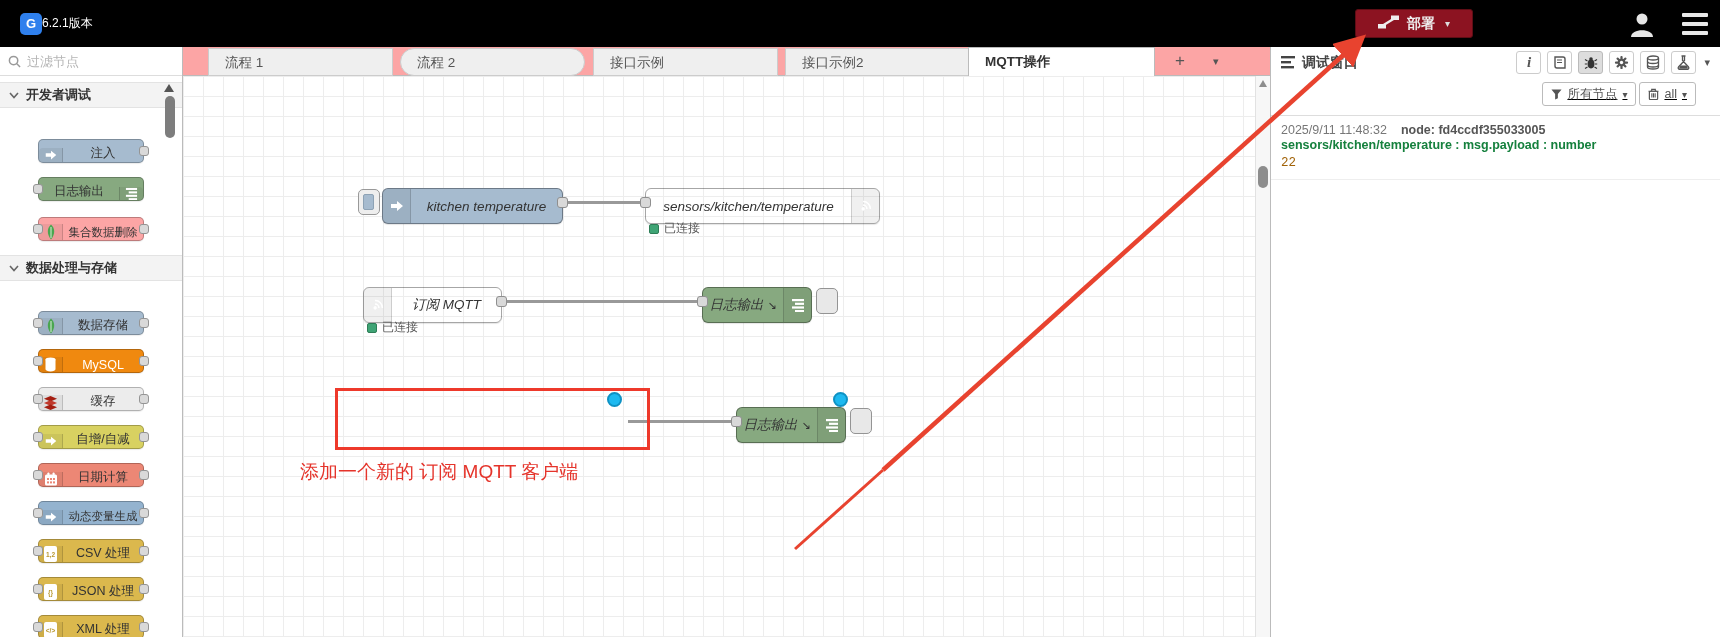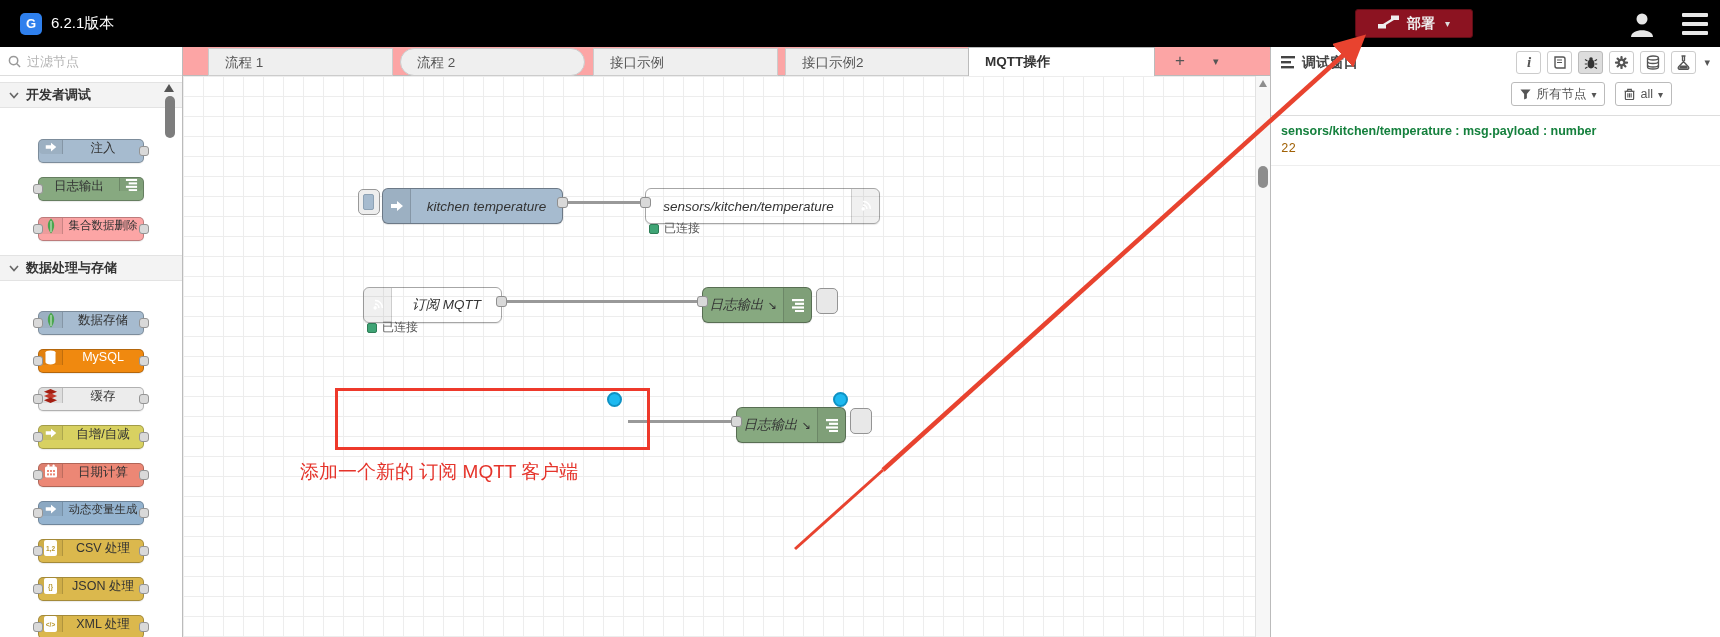--- a/index.html
+++ b/index.html
@@ -2,38 +2,38 @@
 <html><head>
 <meta charset="utf-8">
 <style>
   * { margin:0; padding:0; box-sizing:border-box; }
   html,body { width:1720px; height:637px; overflow:hidden; font-family:"Liberation Sans","DejaVu Sans",sans-serif; }
   #app { position:relative; width:1720px; height:637px; background:#fff; overflow:hidden; }
 
   
   .hdr { position:absolute; left:0; top:0; width:1720px; height:47px; background:#000; display:flex; align-items:center; padding-left:20px; z-index:5; }
   .logo { width:22px; height:22px; border-radius:5px; background:#2f80ed; color:#fff; font-weight:bold; font-size:13px; display:flex; align-items:center; justify-content:center; }
-  .hdr-title { color:#fff; font-size:15px; margin-left:9px; }
+  .hdr-title { color:#fff; font-size:12px; }
   .deploy-btn { position:absolute; left:1355px; top:9px; width:118px; height:29px; background:#8c1321; border:1px solid #5f0d15; border-radius:3px; display:flex; align-items:center; justify-content:center; gap:8px; color:#eee; font-size:14px; font-weight:bold; cursor:pointer; }
   .deploy-caret { font-size:10px; color:#ddd; margin-left:2px; }
   .user-btn { position:absolute; left:1628px; top:10px; width:28px; height:28px; }
   .menu-btn { position:absolute; left:1682px; top:13px; width:26px; height:22px; display:flex; flex-direction:column; justify-content:space-between; }
   .menu-btn div { height:4px; background:#e8e8e8; border-radius:1px; }
 
   
   .sidebar { position:absolute; left:0; top:47px; width:183px; bottom:0; background:#fff; border-right:1px solid #bbb; z-index:2; }
   .search-row { height:29px; border-bottom:1px solid #ddd; display:flex; align-items:center; padding-left:8px; gap:6px; background:#fff; }
   .search-row input { border:none; outline:none; font-size:13px; color:#555; width:130px; font-family:inherit; }
   .search-row input::placeholder { color:#b5b5b5; }
   .pal-cat { height:26px; background:#f3f3f3; border-top:1px solid #e3e3e3; border-bottom:1px solid #e3e3e3; display:flex; align-items:center; padding-left:9px; gap:7px; font-size:13px; font-weight:bold; color:#333; cursor:pointer; }
   .cat1 { margin-top:6px; }
   .cat2 { margin-top:9px; }
   .pal-group1 { padding-top:31px; }
   .pal-group2 { padding-top:30px; }
-  .pnode { position:relative; width:106px; height:24px; margin:0 auto 14px auto; border-radius:5px; border:1px solid rgba(0,0,0,.25); display:flex; align-items:flex-start; font-size:12.5px; color:#333; cursor:grab; box-shadow:0 1px 1px rgba(0,0,0,.08); }
+  .pnode { position:relative; width:106px; height:24px; margin:0 auto 14px auto; border-radius:5px; border:1px solid rgba(0,0,0,.25); display:flex; align-items:flex-end; font-size:12.5px; color:#333; cursor:grab; box-shadow:0 1px 1px rgba(0,0,0,.08); }
   .plabel { flex:1; display:flex; align-items:center; justify-content:center; white-space:nowrap; overflow:hidden; padding:0 3px; }
   .picon { width:24px; display:flex; align-items:center; justify-content:center; background:rgba(0,0,0,.06); }
   .picon.l { border-right:1px solid rgba(0,0,0,.15); border-radius:4px 0 0 4px; }
   .picon.r { border-left:1px solid rgba(0,0,0,.15); border-radius:0 4px 4px 0; }
   .pport { position:absolute; width:10px; height:10px; background:#d9d9d9; border:1px solid #949494; border-radius:3px; top:6px; }
   .pport.in { left:-6px; } .pport.out { right:-6px; }
   .c-inject { background:#a6bbcf; } .c-debug { background:#87a980; } .c-mongodel { background:#fca5a5;margin-top:16px; }
   .c-store { background:#a6bbcf; } .c-mysql { background:#f0890f; } .c-cache { background:#ececec; }
   .c-incr { background:#d8d161; } .c-date { background:#ec8775; } .c-dyn { background:#94b3cf; }
   .c-parser { background:#dbb84d; }
@@ -74,21 +74,21 @@
   .vscroll .thumb { position:absolute; left:2px; top:90px; width:10px; height:22px; background:#8d8d8d; border-radius:6px; }
 
   
   .dpanel { position:absolute; left:1270px; top:47px; width:450px; bottom:0; background:#fff; border-left:1px solid #bbb; z-index:2; }
   .dpanel-hdr { height:31px; display:flex; align-items:center; padding:0 10px; }
   .dpanel-title { font-size:14px; font-weight:bold; color:#444; margin-left:7px; }
   .dpanel-btns { margin-left:auto; display:flex; align-items:center; gap:6px; }
   .ibtn { width:25px; height:23px; border:1px solid #ccc; border-radius:3px; background:#fff; display:flex; align-items:center; justify-content:center; cursor:pointer; }
   .ibtn.active { background:#ddd; border-color:#bbb; }
   .panel-caret { font-size:11px; color:#555; margin-left:2px; cursor:pointer; }
-  .dpanel-toolbar { height:32px; display:flex; align-items:center; justify-content:flex-end; gap:10px; padding-right:48px; }
+  .dpanel-toolbar { height:32px; display:flex; align-items:center; justify-content:flex-end; gap:3px; padding-right:24px;text-decoration:underline; }
   .fbtn { height:24px; border:1px solid #bbb; border-radius:3px; background:#fff; display:flex; align-items:center; gap:5px; padding:0 8px; font-size:12.5px; color:#555; cursor:pointer; }
   .dlist { border-top:1px solid #ddd; margin-top:5px; }
   .dmsg { border-bottom:1px solid #eee; padding:7px 10px 9px 10px; font-size:12.5px; cursor:pointer; }
   .dmsg .meta { color:#777; }
   .dmsg .meta .nodeid { color:#555; font-weight:bold; margin-left:14px; }
   .dmsg .path { color:#15803d; font-weight:bold; margin-top:1px; }
   .dmsg .val { color:#a16207; font-family:"Liberation Mono","DejaVu Sans Mono",monospace; margin-top:4px; }
 
   
   .overlay { position:absolute; left:0; top:0; width:1720px; height:637px; z-index:50; pointer-events:none; }
@@ -484,20 +484,23 @@
             <rect x="1.5" y="3.5" width="9" height="9" rx="1" fill="none" stroke="#555" stroke-width="1.3"></rect>
             <path d="M0.5 3.5 h11 M4 3 V1.5 h4 V3 M4.2 5.8 v4.5 M6 5.8 v4.5 M7.8 5.8 v4.5" stroke="#555" stroke-width="1.2" fill="none"></path>
           </svg>
         <span>all</span>
         <span style="font-size:10px;">▾</span>
       </div>
     </div>
 
     <div class="dlist">
       <div class="dmsg">
+        <div class="meta">
+          <span>2025/9/11 11:48:32</span><span class="nodeid">node: fd4ccdf355033005</span>
+        </div>
         <div class="path">sensors/kitchen/temperature : msg.payload : number</div>
         <div class="val">22</div>
       </div>
     </div>
   </div>
 
   <svg class="overlay" viewBox="0 0 1720 637">
     <defs>
       <marker id="arrowhead" markerWidth="7" markerHeight="7" refX="5.2" refY="3.5" orient="auto">
         <polygon points="0 0, 7 3.5, 0 7" fill="#e8432f"></polygon>

